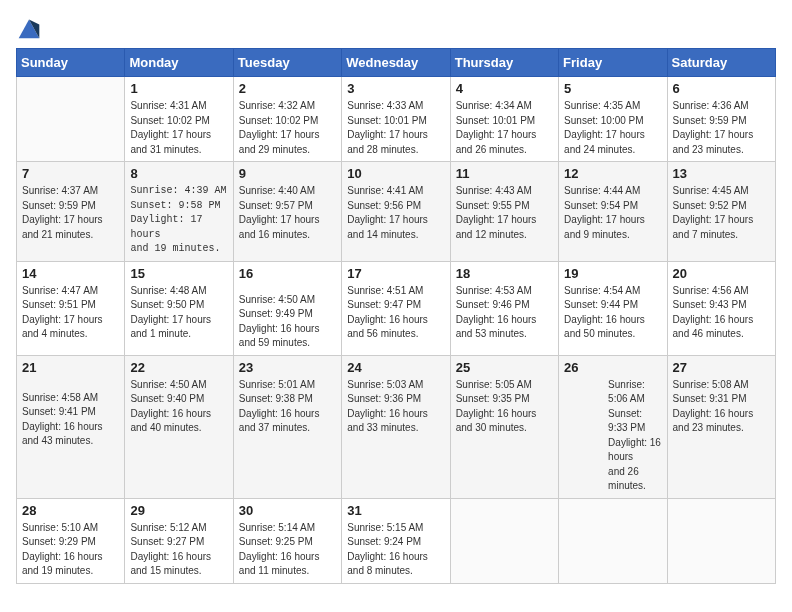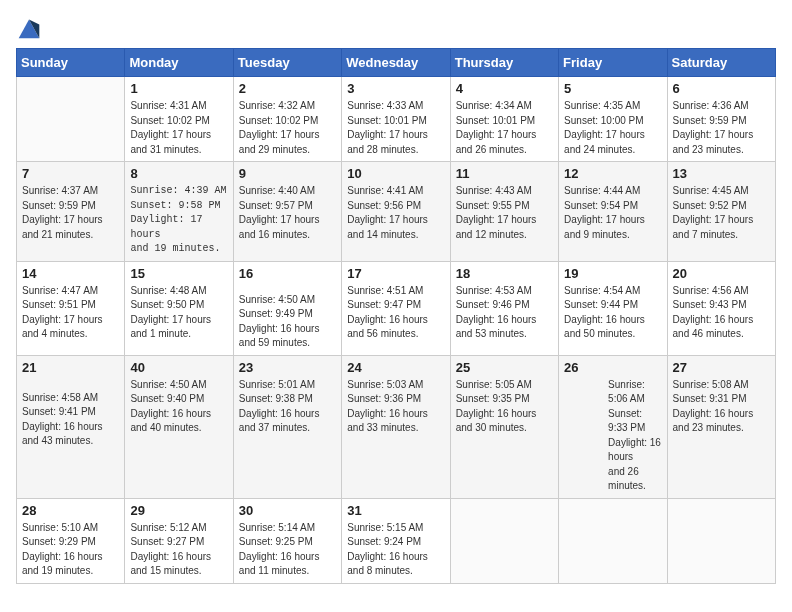--- a/index.html
+++ b/index.html
@@ -275,21 +275,21 @@
       </tr>
       <tr>
         <td>
           <div class="day-number">21</div>
           <div class="day-info" style="white-space: pre-line; margin-top: 16px;">Sunrise: 4:58 AM
 Sunset: 9:41 PM
 Daylight: 16 hours
 and 43 minutes.</div>
         </td>
         <td>
-          <div class="day-number">40</div>
+          <div class="day-number">22</div>
           <div class="day-info" style="white-space: pre-line;">Sunrise: 4:50 AM
 Sunset: 9:40 PM
 Daylight: 16 hours
 and 40 minutes.</div>
         </td>
         <td>
           <div class="day-number">23</div>
           <div class="day-info" style="white-space: pre-line;">Sunrise: 5:01 AM
 Sunset: 9:38 PM
 Daylight: 16 hours

